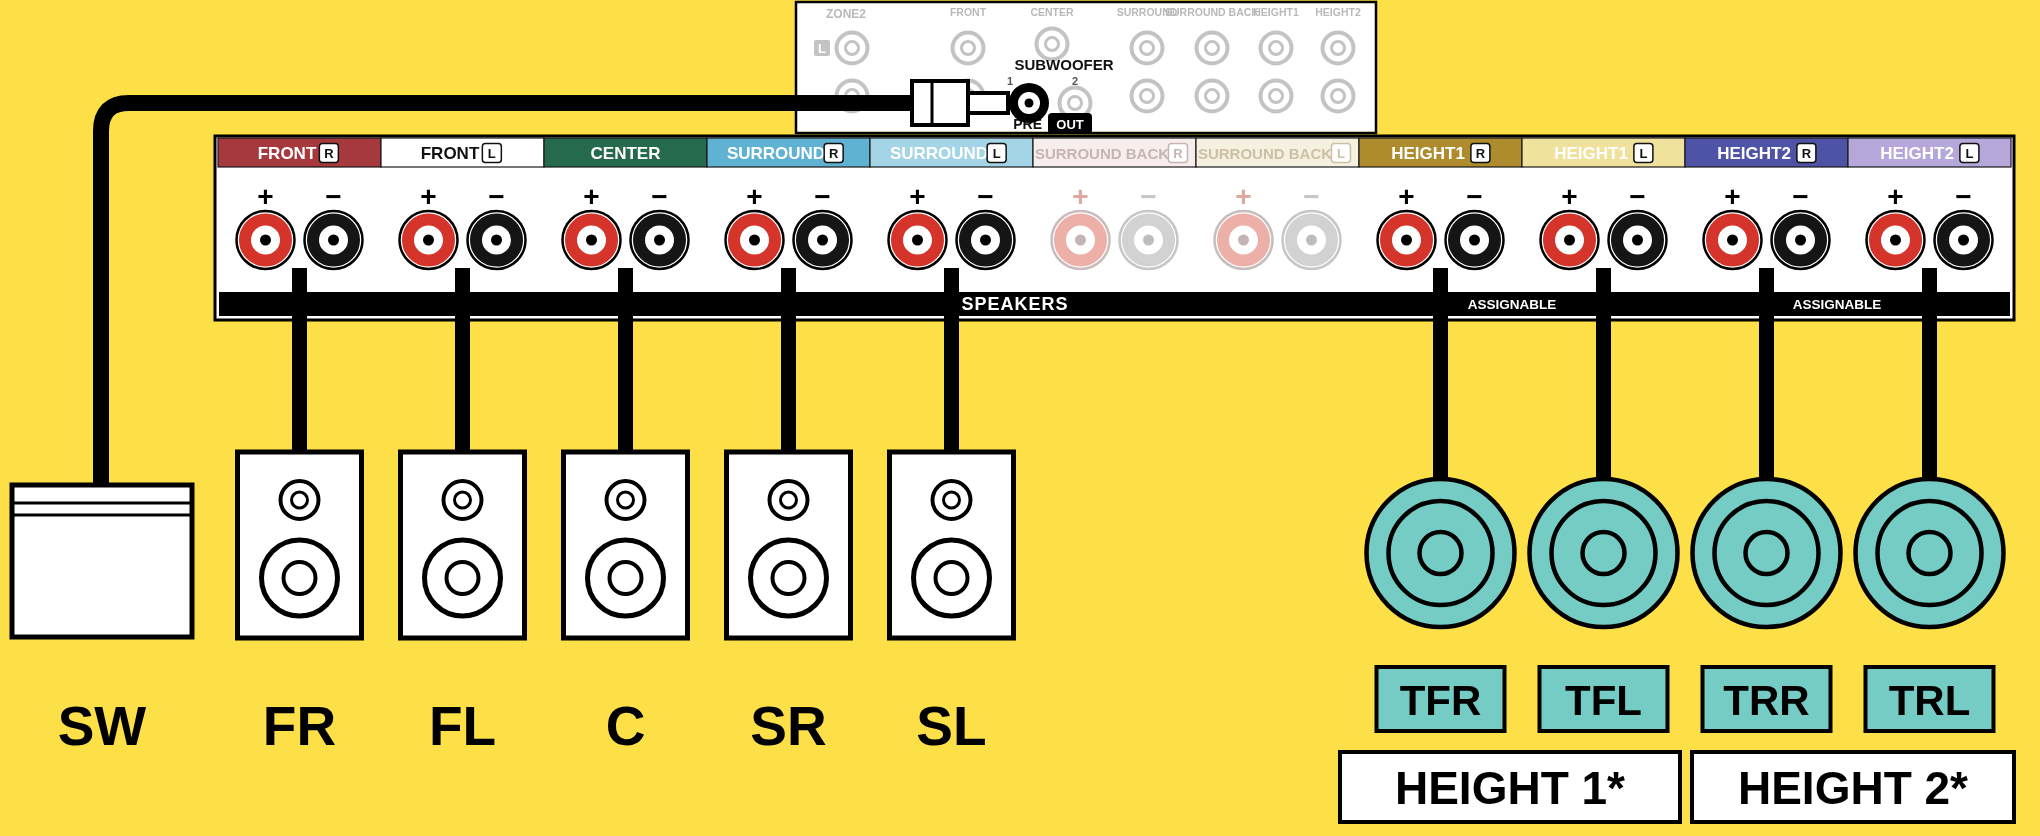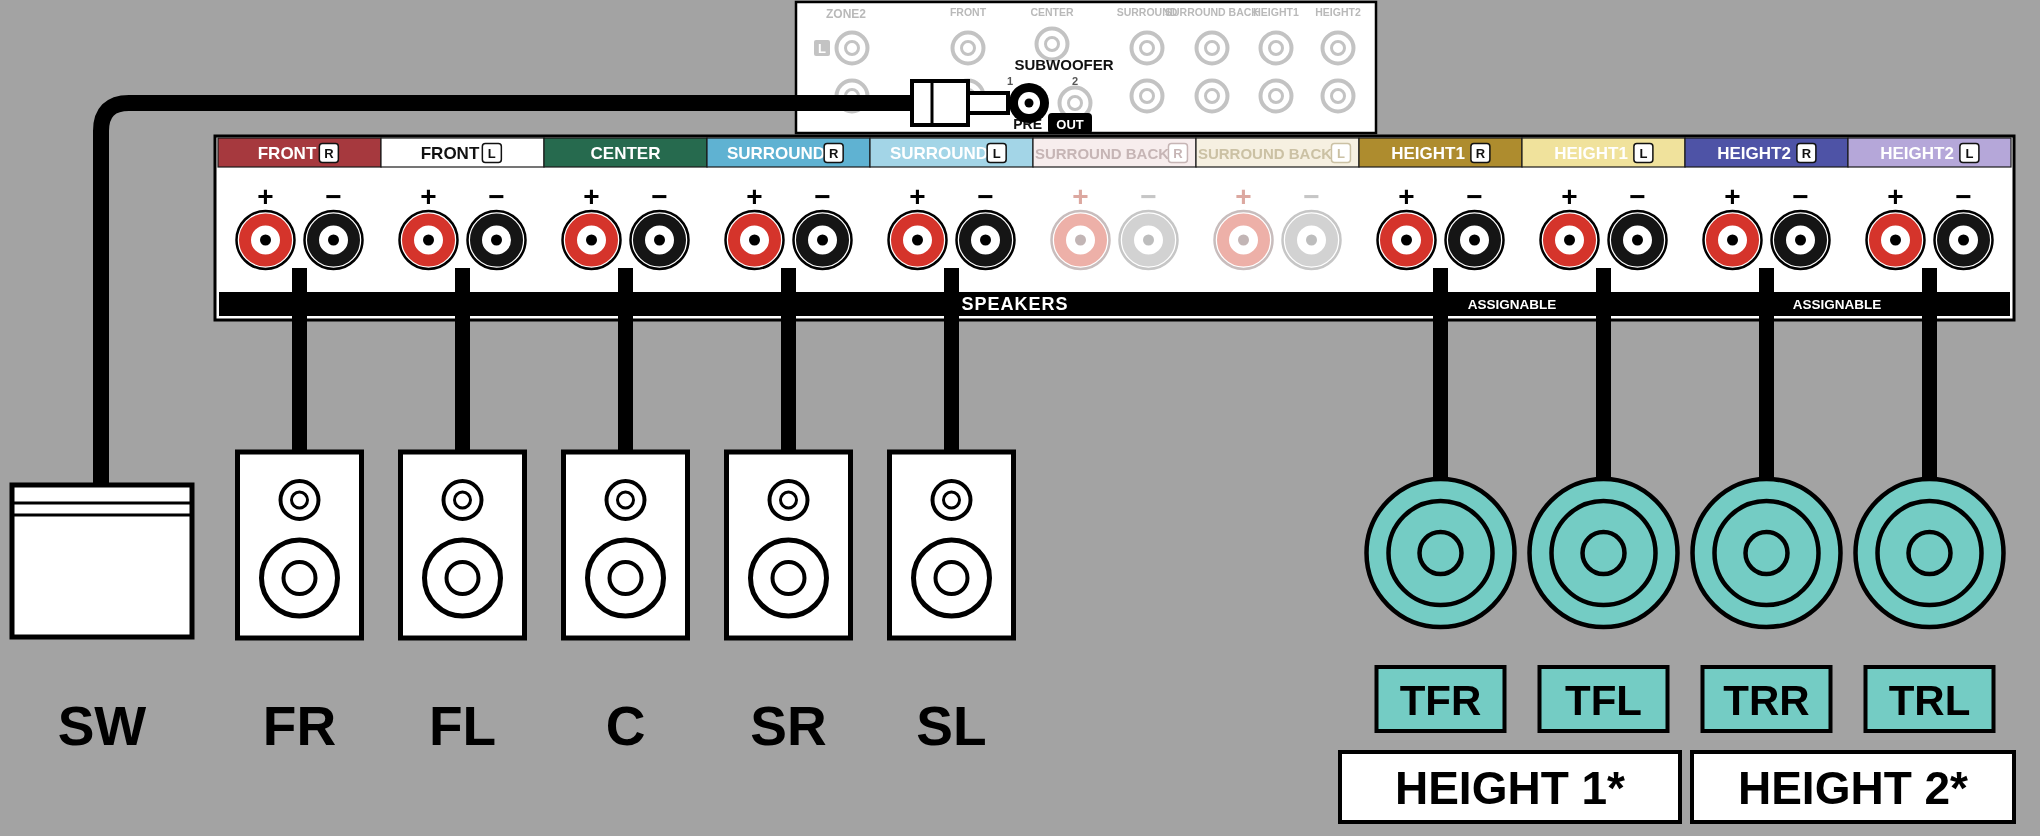--- a/index.html
+++ b/index.html
@@ -1,16 +1,16 @@
 <!DOCTYPE html>
 <html><head>
 <meta charset="utf-8">
 <style>
   html,body{margin:0;padding:0;background:#fff;}
-  .stage{position:relative;width:2040px;height:836px;background:#a3a3a3;
+  .stage{position:relative;width:2040px;height:836px;background:#fde047;
          font-family:"Liberation Sans","DejaVu Sans",sans-serif;}
   svg{display:block;}
   text{dominant-baseline:central;}
   .gray-label{font-weight:bold;font-size:10.5px;fill:#b9b9b9;text-anchor:middle;}
   .zone-label{font-weight:bold;font-size:12px;fill:#b9b9b9;text-anchor:middle;}
   .sub-label{font-weight:bold;font-size:15px;fill:#111;text-anchor:middle;}
   .sub-num{font-weight:bold;font-size:11px;fill:#555;text-anchor:middle;}
   .preout-pre{font-weight:bold;font-size:14px;fill:#111;text-anchor:end;}
   .preout-out{font-weight:bold;font-size:13px;fill:#fff;text-anchor:middle;}
   .bar-label{font-weight:bold;font-size:18px;fill:#fff;text-anchor:middle;letter-spacing:1px;}

